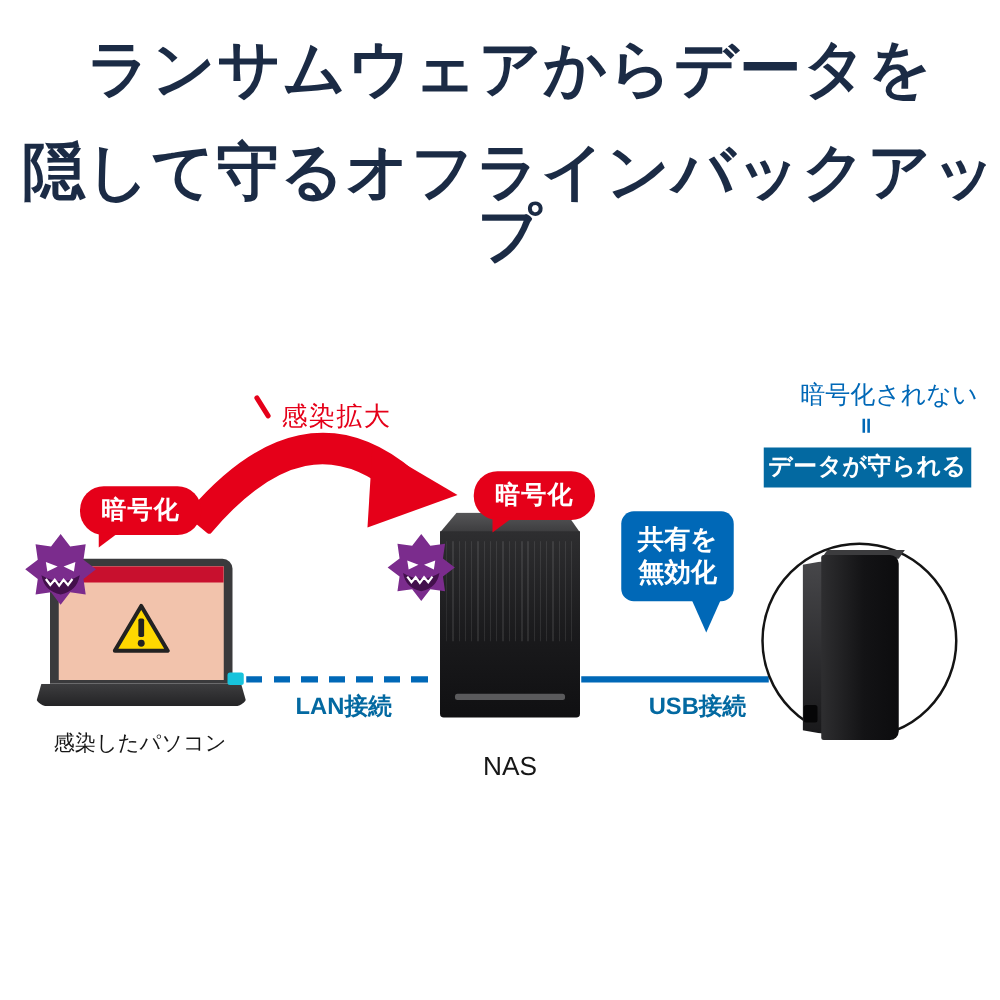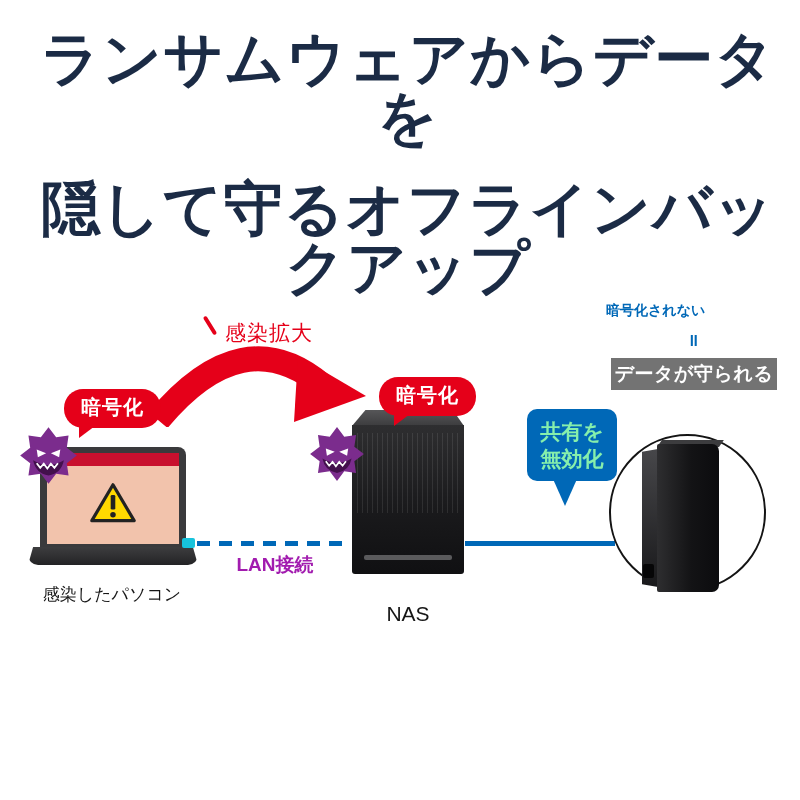--- a/index.html
+++ b/index.html
@@ -6,21 +6,21 @@
   html,body { background:#fff; }
   body {
     width:800px; height:800px;
     font-family:"Liberation Sans","DejaVu Sans",sans-serif;
   }
   .stage { position:relative; width:800px; height:800px; background:#fff; overflow:hidden; }
 
   
   .title { position:absolute; top:30px; left:0; width:100%; text-align:center;
            color:#1b2b45; font-weight:800; letter-spacing:1px; }
-  .title-line { font-size:59px; line-height:1.0;margin-left:16px; }
+  .title-line { font-size:50px; line-height:1.0;margin-left:16px; }
   .title-line + .title-line { margin-top:32px; }
 
   
   .badge { position:absolute; background:#e50019; color:#fff; font-weight:700;
            font-size:20px; padding:5px 17px 7px; border-radius:19px; letter-spacing:1px; z-index:6; }
   .badge::after { content:""; position:absolute; left:15px; bottom:-10px; width:0; height:0;
                   border-right:16px solid transparent; border-top:12px solid #e50019; }
 
   
   .laptop-screen { position:absolute; left:40px; top:447px; width:146px; height:100px;
@@ -63,35 +63,35 @@
               border-radius:0 0 3px 3px; }
   .nas-vents { position:absolute; left:5px; right:5px; top:8px; height:80px;
                background:repeating-linear-gradient(90deg,rgba(255,255,255,.09) 0 1px,transparent 1px 5px); }
   .nas-slot { position:absolute; left:12px; right:12px; bottom:14px; height:5px;
               background:#5a5a5c; border-radius:2px; }
 
   
   .line-lan { position:absolute; left:197px; top:541px; width:154px; height:5px;
               background:repeating-linear-gradient(90deg,#0068b7 0 13px,transparent 13px 22px); }
   .line-usb { position:absolute; left:465px; top:541px; width:150px; height:5px; background:#0068b7; }
-  .line-label { position:absolute; color:#a21caf; font-weight:700; font-size:19px; text-align:center; }
+  .line-label { position:absolute; color:#0369a1; font-weight:700; font-size:19px; text-align:center; }
   .label-lan { left:205px; top:552px; width:140px; }
   .label-usb { left:498px; top:552px; width:120px; }
 
   
-  .not-encrypted { position:absolute; left:606px; top:302px; width:176px; text-align:left;
-                   color:#0068b7; font-size:14px; font-weight:700; }
+  .not-encrypted { position:absolute; left:606px; top:302px; width:176px; text-align:right;
+                   color:#0068b7; font-size:20px; font-weight:400; }
   .equals-wrap { position:absolute; left:606px; top:327px; width:176px; height:26px; text-align:center; }
   .equals-glyph { display:inline-block; transform:rotate(90deg); color:#0068b7;
                   font-size:20px; font-weight:800; }
   .protected-box { position:absolute; left:611px; top:358px; width:166px; height:32px;
-                   background:#737373; color:#fff; font-size:19px; font-weight:700;
+                   background:#0369a1; color:#fff; font-size:19px; font-weight:700;
                    text-align:center; line-height:32px; letter-spacing:0.5px; }
-  .bubble { position:absolute; left:527px; top:409px; width:90px; height:72px;
-            background:#0068b7; border-radius:10px; color:#86efac; font-weight:700;
+  .bubble { position:absolute; left:497px; top:409px; width:90px; height:72px;
+            background:#0068b7; border-radius:10px; color:#ffffff; font-weight:700;
             font-size:21px; text-align:center; line-height:1.3; padding-top:9px; z-index:6; }
   .bubble-tail { position:absolute; left:553px; top:479px; width:0; height:0;
                  border-left:12px solid transparent; border-right:12px solid transparent;
                  border-top:27px solid #0068b7; z-index:6; }
 
   
   .hdd-circle { position:absolute; left:609px; top:434px; width:157px; height:157px;
                 border:2.5px solid #141414; border-radius:50%; z-index:1; background:#fff; }
   .hdd { position:absolute; left:642px; top:444px; width:88px; height:148px; z-index:3; }
   .hdd-top { position:absolute; left:15px; top:-4px; width:62px; height:7px; background:#3c3c3e;
@@ -167,20 +167,21 @@
   <div class="nas">
     <div class="nas-top"></div>
     <div class="nas-body">
       <div class="nas-vents"></div>
       <div class="nas-slot"></div>
     </div>
   </div>
   <div class="caption caption-nas">NAS</div>
 
   <div class="line-usb"></div>
+  <div class="line-label label-usb">USB接続</div>
 
   <div class="not-encrypted">暗号化されない</div>
   <div class="equals-wrap">
     <span class="equals-glyph">＝</span>
   </div>
   <div class="protected-box">データが守られる</div>
 
   <div class="bubble">
     <div>共有を</div>
     <div>無効化</div>

